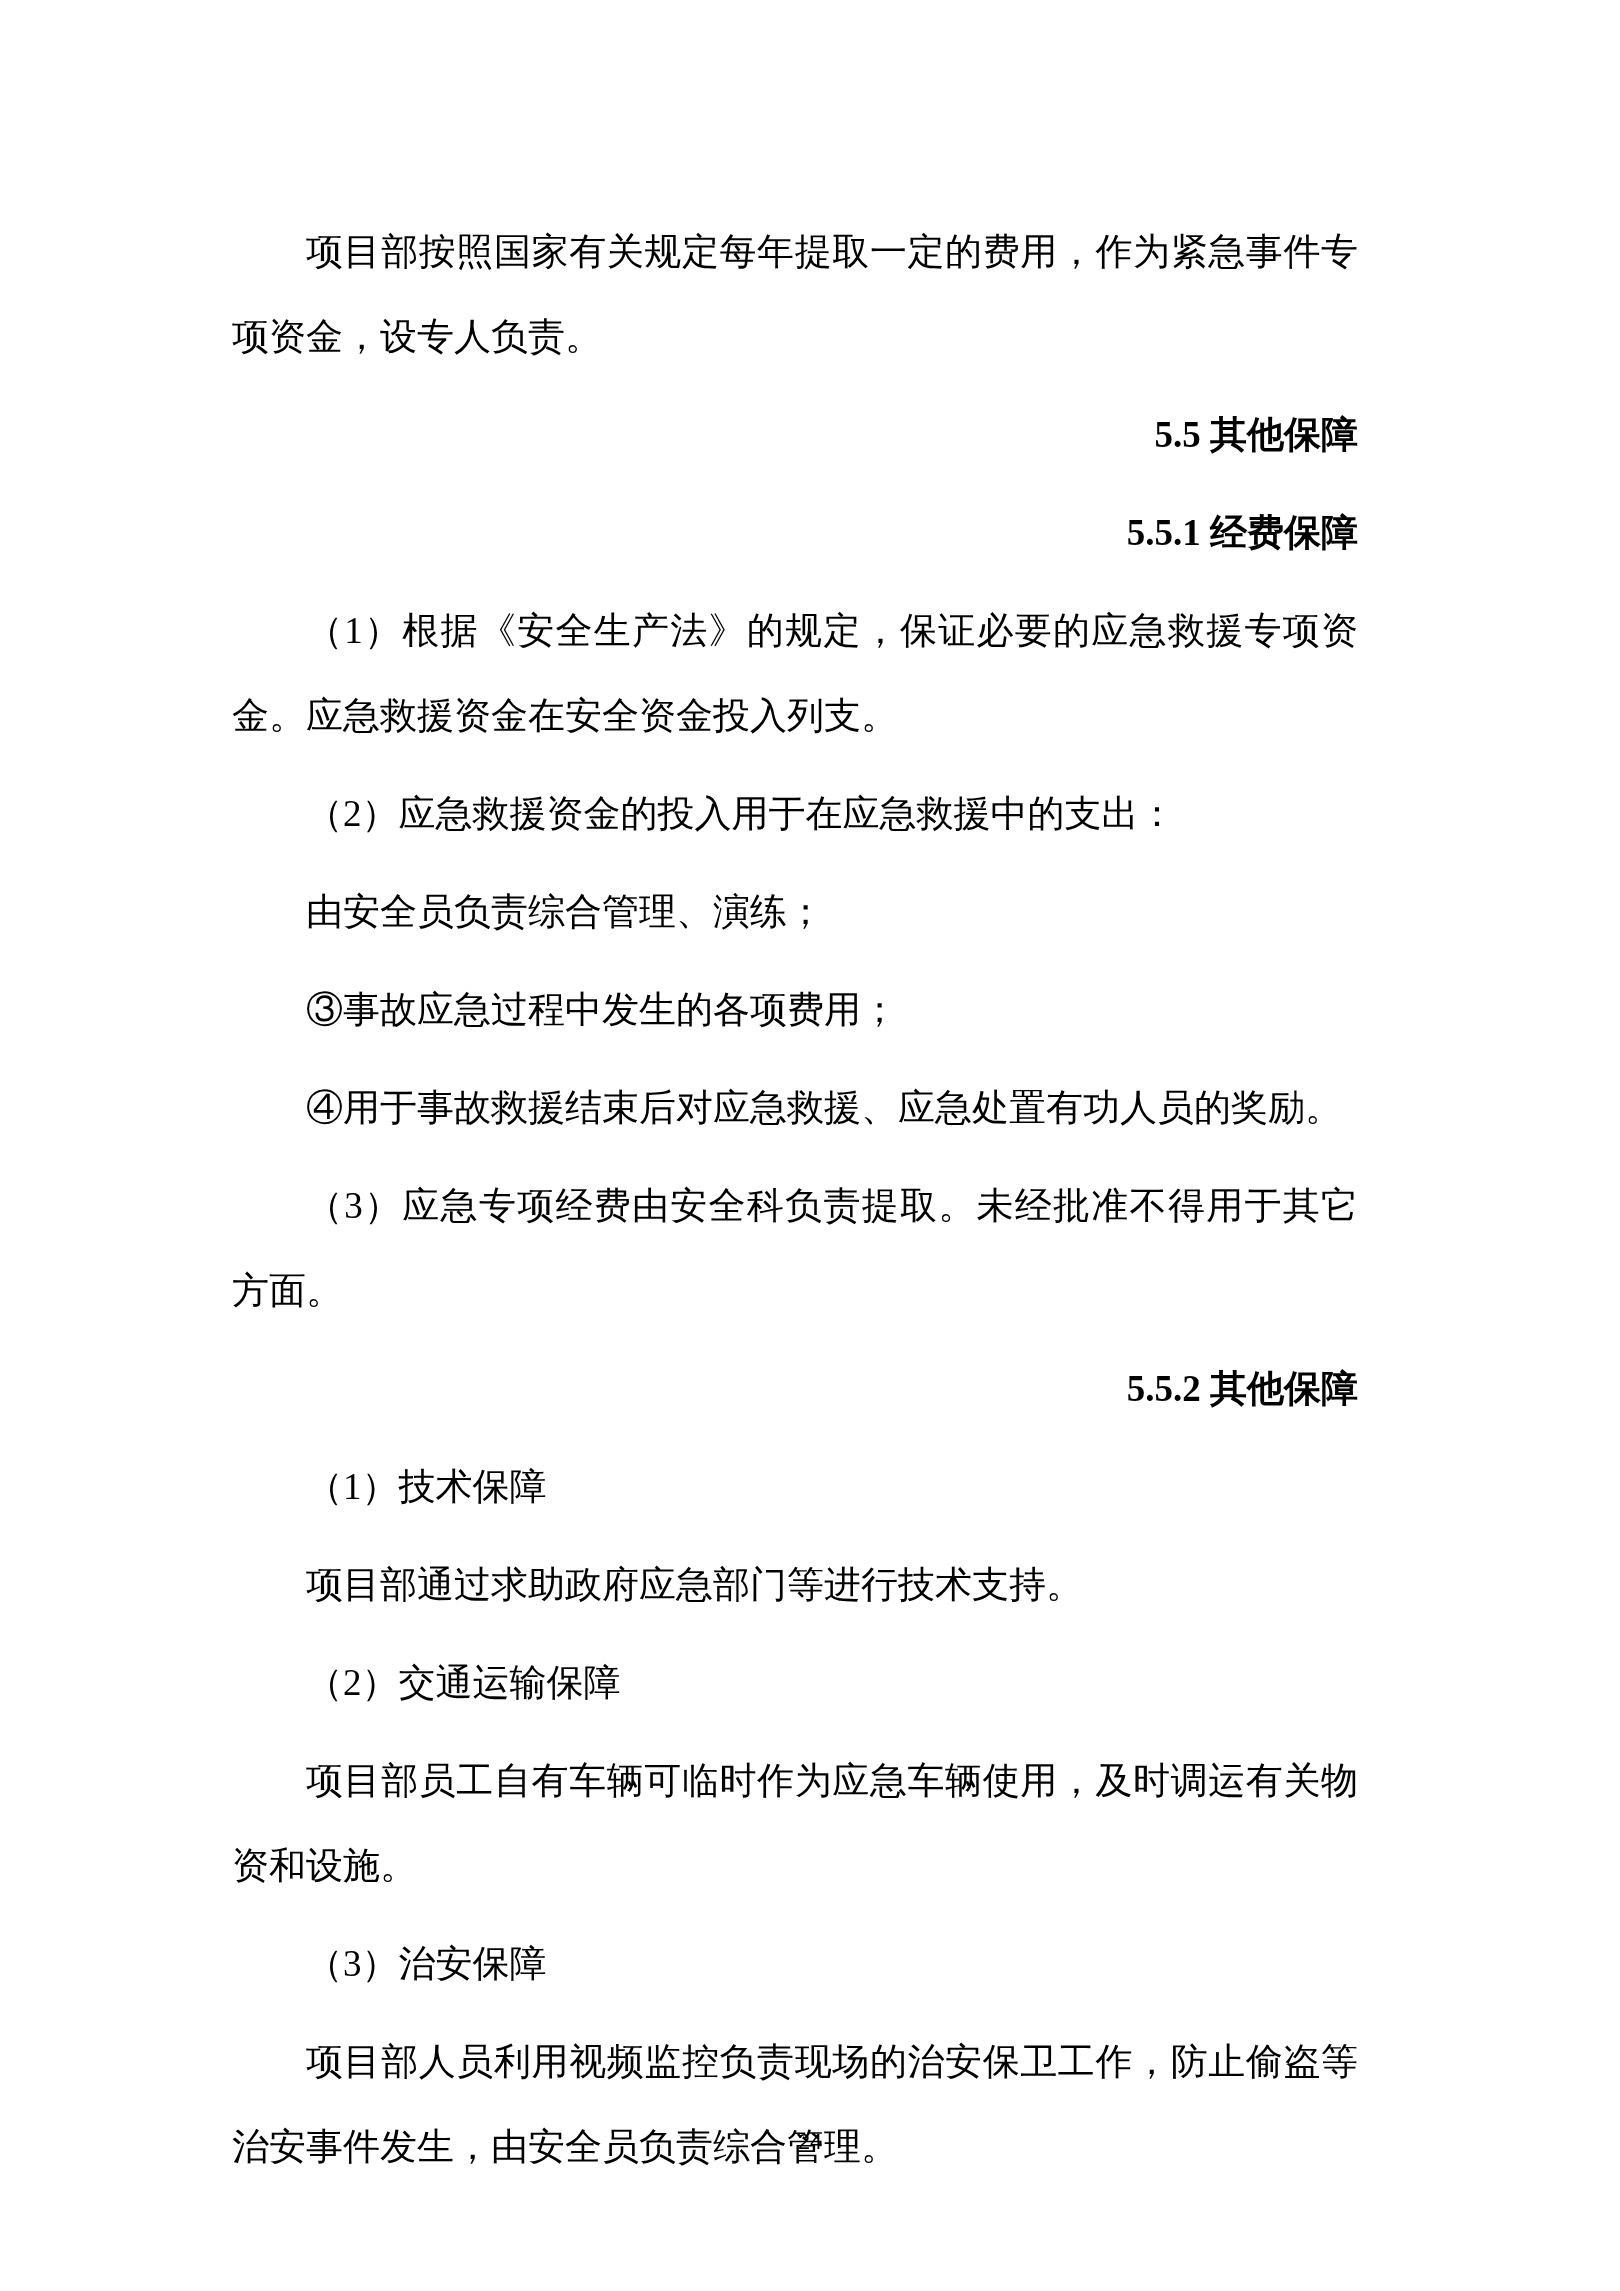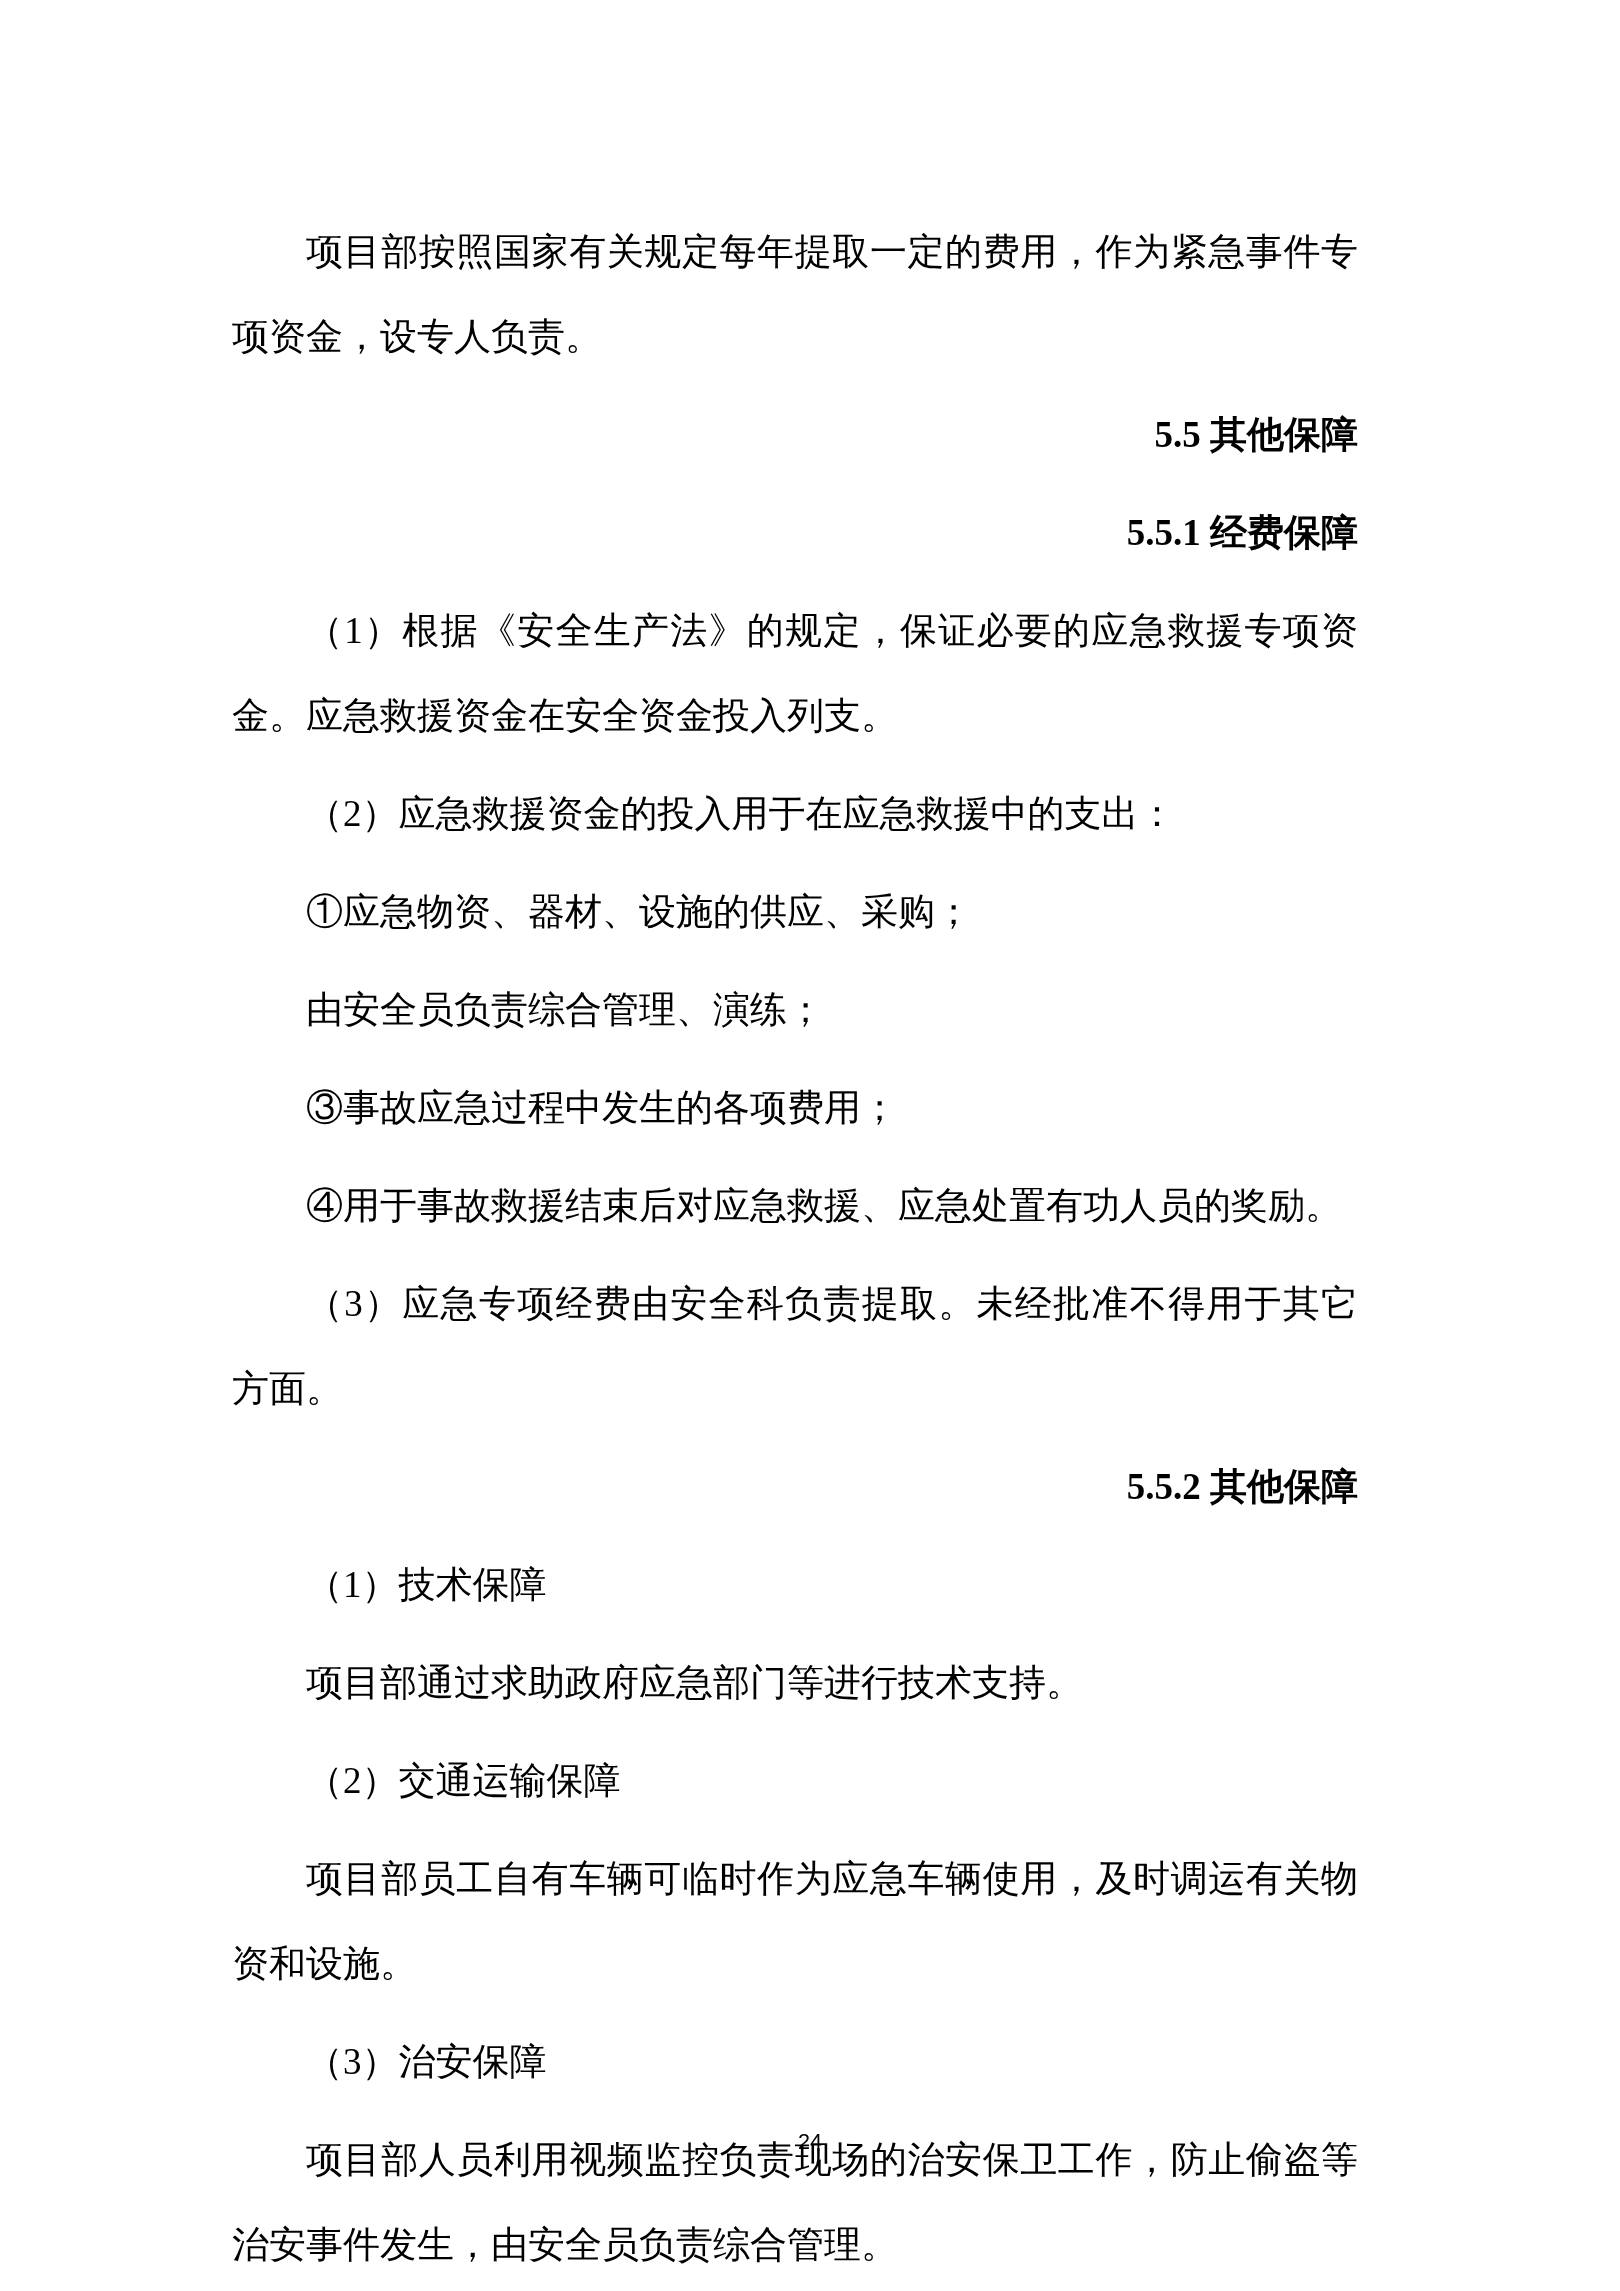--- a/index.html
+++ b/index.html
@@ -51,21 +51,20 @@
 <body>
 
 <div class="page">
   <div class="content">
 
   <p class="line body">项目部按照国家有关规定每年提取一定的费用，作为紧急事件专项资金，设专人负责。</p>
       <p class="line heading">5.5 其他保障</p>
       <p class="line heading">5.5.1 经费保障</p>
       <p class="line body">（1）根据《安全生产法》的规定，保证必要的应急救援专项资金。应急救援资金在安全资金投入列支。</p>
       <p class="line body">（2）应急救援资金的投入用于在应急救援中的支出：</p>
-      <p class="line body">①应急物资、器材、设施的供应、采购；</p>
       <p class="line body">由安全员负责综合管理、演练；</p>
       <p class="line body">③事故应急过程中发生的各项费用；</p>
       <p class="line body">④用于事故救援结束后对应急救援、应急处置有功人员的奖励。</p>
       <p class="line body">（3）应急专项经费由安全科负责提取。未经批准不得用于其它方面。</p>
       <p class="line heading">5.5.2 其他保障</p>
       <p class="line body">（1）技术保障</p>
       <p class="line body">项目部通过求助政府应急部门等进行技术支持。</p>
       <p class="line body">（2）交通运输保障</p>
       <p class="line body">项目部员工自有车辆可临时作为应急车辆使用，及时调运有关物资和设施。</p>
       <p class="line body">（3）治安保障</p>

